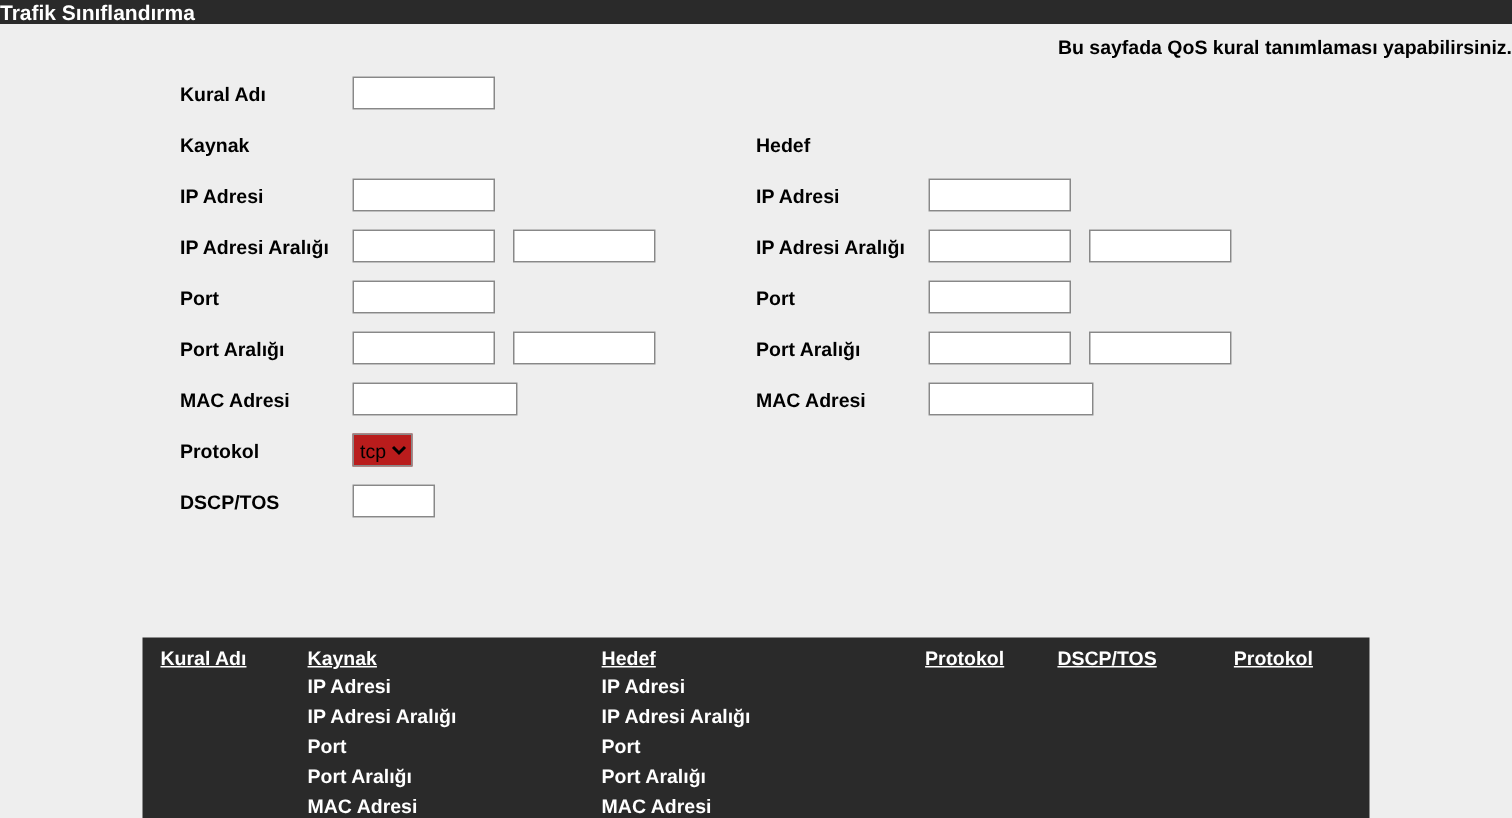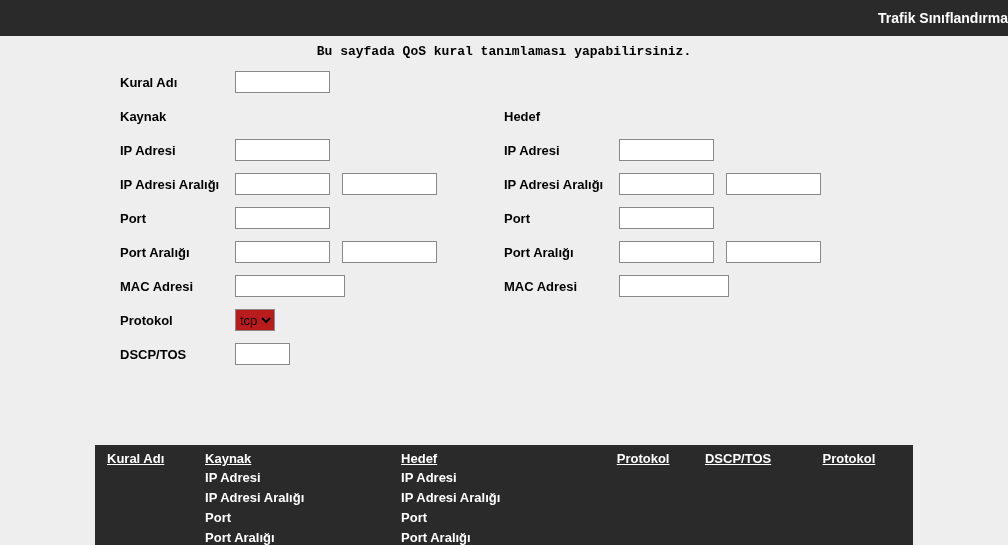--- a/index.html
+++ b/index.html
@@ -11,30 +11,29 @@
     font-size: 13px;
     color: #000;
   }
   .container {
     width: 1008px;
   }
   .title-bar {
     background: #2a2a2a;
     color: #fff;
     font-weight: bold;
+    text-align: left;
+    padding: 0 0;
+    font-size: 14px;
+  }
+  .subtitle {
     text-align: right;
-    padding: 10px 0;
-    font-size: 14px;
-  }
-  .subtitle {
-    text-align: center;
     font-weight: bold;
     font-size: 13px;
     padding: 8px 0 10px;
-    font-family: Liberation Mono, monospace;
   }
   .form-area {
     padding: 0 120px 20px;
   }
   .row {
     display: flex;
     align-items: center;
     margin-bottom: 8px;
     min-height: 26px;
   }

